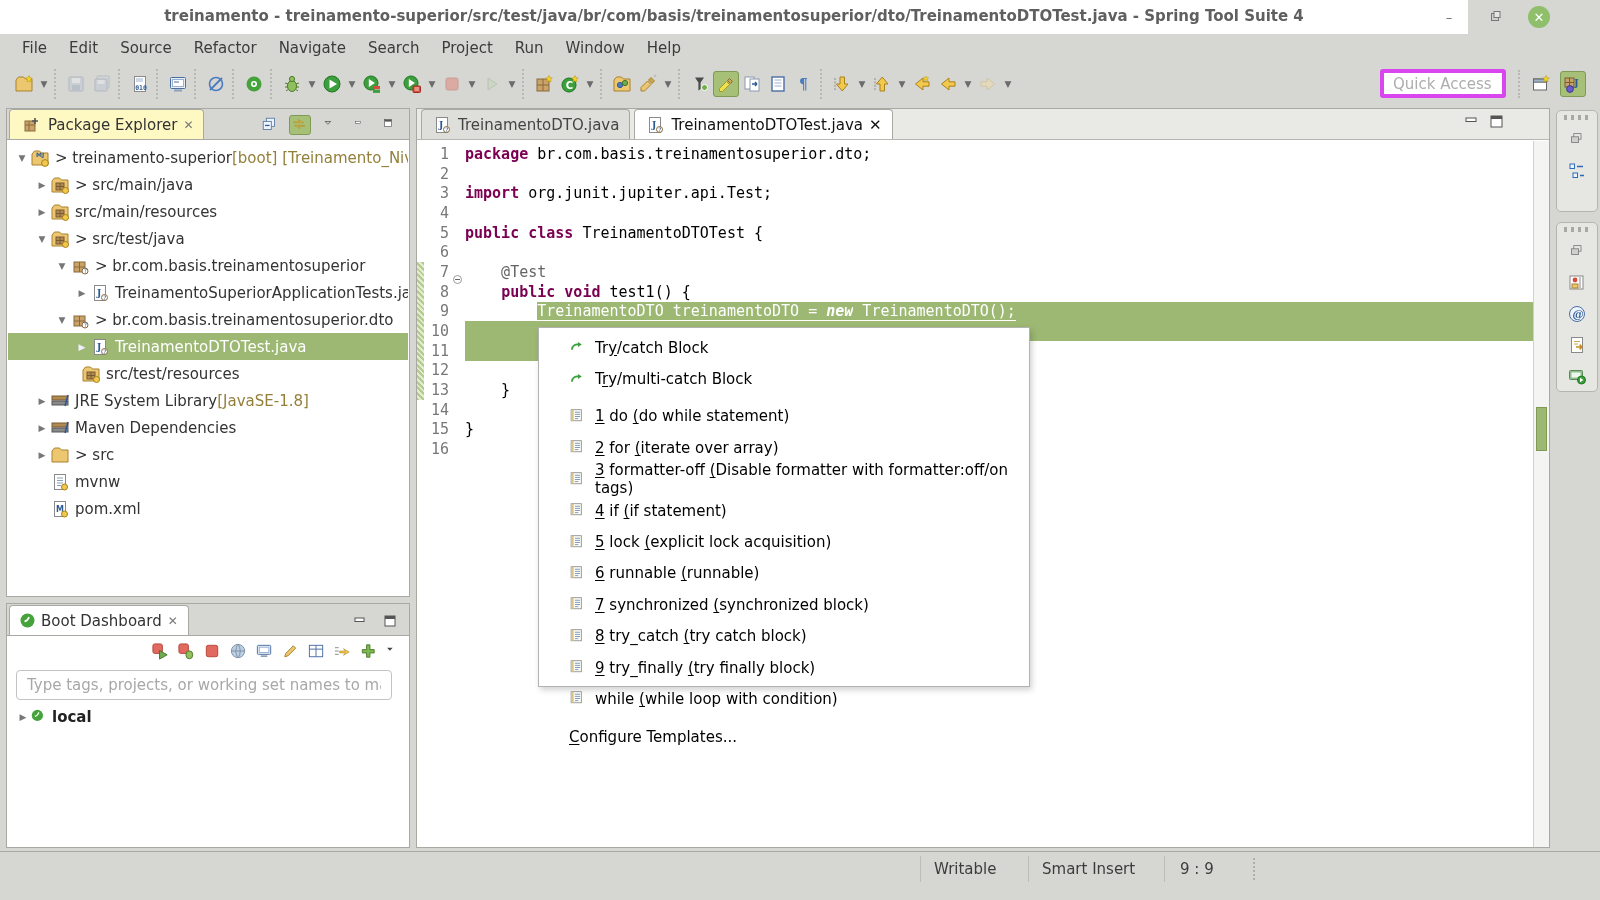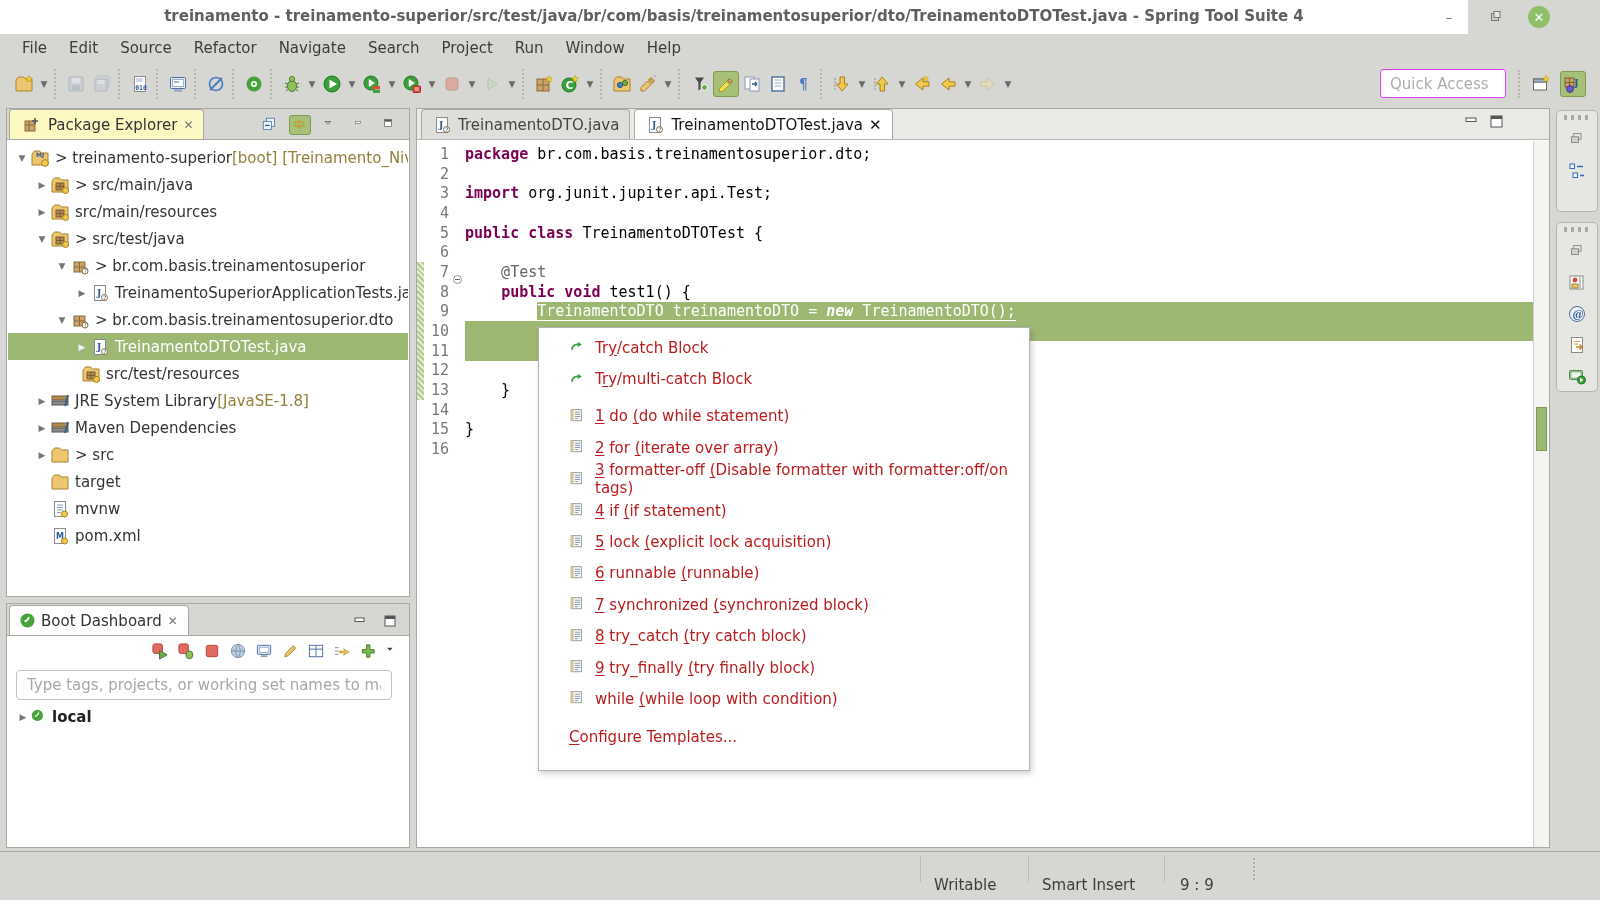--- a/index.html
+++ b/index.html
@@ -16,21 +16,21 @@
   .menu-item{font-size:15px;color:#3c3c3c;padding:3px 11px;border-radius:3px;}
   .toolbar{position:absolute;left:0;top:62px;width:1600px;height:43px;background:#d6d6d2;
     display:flex;align-items:center;padding-left:4px;}
   .tbgroup{display:flex;align-items:center;border-left:2px dotted #b9b9b4;padding:0 3px 0 7px;height:30px;}
   .tbgroup:first-child{border-left:none;}
   .tbtn{width:26px;height:26px;display:flex;align-items:center;justify-content:center;border-radius:3px;}
   .tbtn.active{background:#a6c078;border:1px solid #7e9a55;}
   .tbtn.disabled{opacity:.4;}
   .dd{width:14px;height:26px;display:flex;align-items:center;justify-content:center;color:#6b6b6b;font-size:9px;}
   .tb-right{margin-left:auto;display:flex;align-items:center;}
-  .qa-input{width:126px;height:29px;border:1px solid #d946ef;border-radius:3px;background:#fff;
+  .qa-input{width:126px;height:29px;border:4px solid #d946ef;border-radius:3px;background:#fff;
     font-size:15px;color:#444;padding:0 9px;font-family:inherit;}
   .qa-input::placeholder{color:#adadad;}
   
   .panel{position:absolute;background:#fff;border:1px solid #a9a9a4;}
   .tabbar{height:31px;background:#d6d6d2;display:flex;align-items:flex-end;border-bottom:1px solid #a9a9a4;}
   .vtab{height:30px;display:flex;align-items:center;gap:6px;background:#f4f4f2;
     border:1px solid #a9a9a4;border-bottom:none;border-radius:4px 4px 0 0;padding:0 10px;font-size:15px;color:#333;}
   .vtab .closex{color:#777;font-size:12px;}
   .hdr-icons{margin-left:auto;display:flex;align-items:center;gap:8px;padding-right:8px;padding-bottom:4px;}
   .hico{width:22px;height:20px;display:flex;align-items:center;justify-content:center;border-radius:3px;}
@@ -71,36 +71,36 @@
   .ann{color:#646464;}
   .selseg{background:#9cb873;color:#fff;}
   .selseg.b{font-weight:bold;font-style:italic;}
   .selfill{flex:1;background:#9cb873;height:100%;}
   .cline.sel-full .ctext{background:#9cb873;}
   .selblock{width:73px;height:100%;background:#9cb873;}
   .diffbar{position:absolute;left:0;width:7px;background:repeating-linear-gradient(45deg,#b5ca8d 0 2px,#e3ecd1 2px 4px);}
   .ovruler{position:absolute;right:0;top:32px;bottom:0;width:16px;background:#f4f4f2;border-left:1px solid #d0d0cc;}
   .ovmark{position:absolute;left:2px;width:11px;background:#9cb873;border:1px solid #7e9a55;}
   
-  .popup{position:absolute;left:121px;top:218px;width:492px;height:444px;background:#fff;
+  .popup{position:absolute;left:121px;top:218px;width:492px;height:360px;background:#fff;
     border:1px solid #b2b2ae;box-shadow:2px 3px 6px rgba(0,0,0,.18);font-family:"DejaVu Sans","Liberation Sans",sans-serif;
-    font-size:15px;color:#b91c1c;padding-top:4px;}
+    font-size:15px;color:#000000;padding-top:4px;}
   .pitem{height:31.4px;display:flex;align-items:center;padding-left:30px;gap:9px;}
   .pitem.gap{margin-top:6px;}
   .pitem .picon{width:17px;height:17px;flex:none;display:flex;align-items:center;justify-content:center;}
   .pfooter{margin-top:7px;padding-left:30px;height:30px;display:flex;align-items:center;}
   .u{text-decoration:underline;text-underline-offset:2px;}
   
   .rrail-box{position:absolute;left:1556px;width:42px;background:#e6e6e3;border:1px solid #b5b5b0;border-radius:5px;
     display:flex;flex-direction:column;align-items:center;padding-top:4px;gap:9px;}
   .grip{width:26px;height:5px;background:repeating-linear-gradient(90deg,#a9a9a4 0 3px,transparent 3px 7px);}
   .rico{width:24px;height:22px;display:flex;align-items:center;justify-content:center;}
   
   .statusbar{position:absolute;left:0;top:851px;width:1600px;height:49px;background:#d6d6d2;border-top:1px solid #a9a9a4;}
-  .sb-cell{position:absolute;top:24px;font-size:15px;color:#3c3c3c;}
+  .sb-cell{position:absolute;top:8px;font-size:15px;color:#3c3c3c;}
   .sb-sep{position:absolute;top:4px;width:1px;height:26px;background:#bcbcb8;}
   .sb-grip{position:absolute;top:6px;width:3px;height:22px;border-left:2px dotted #b0b0ab;}
   svg{display:block;}
 </style>
 </head>
 <body>
 
 <div class="titlebar">
   <div class="title-text">treinamento - treinamento-superior/src/test/java/br/com/basis/treinamentosuperior/dto/TreinamentoDTOTest.java - Spring Tool Suite 4</div>
   <div class="winctl" style="left:1438px;">–</div>
@@ -606,29 +606,20 @@
         <span>Maven Dependencies</span>
       </div>
       <div class="trow" style="padding-left: 26px;">
         <span class="arr" style="font-size: 9px;">▶</span>
         <span class="ticon">
           <svg width="20" height="20" viewBox="0 0 20 20">
             <path d="M2 6l2.5-3h5l2 2H18v12H2z" fill="#ecc76f" stroke="#a8812f"></path>
           </svg>
         </span>
         <span>&gt; src</span>
-      </div>
-      <div class="trow" style="padding-left: 26px;">
-        <span class="arr" style="font-size: 9px;"></span>
-        <span class="ticon">
-          <svg width="20" height="20" viewBox="0 0 20 20">
-            <path d="M2 6l2.5-3h5l2 2H18v12H2z" fill="#ecc76f" stroke="#a8812f"></path>
-          </svg>
-        </span>
-        <span>target</span>
       </div>
       <div class="trow" style="padding-left: 26px;">
         <span class="arr" style="font-size: 9px;"></span>
         <span class="ticon">
           <svg width="20" height="20" viewBox="0 0 20 20">
             <rect x="4.5" y="2.5" width="11" height="15" fill="#fff" stroke="#8a8a8a"></rect>
             <path d="M7 6h6M7 8.5h6M7 11h6M7 13.5h4" stroke="#8aa0be"></path>
             <circle cx="14.5" cy="15" r="3" fill="#f2c94c" stroke="#a8811c"></circle>
           </svg>
         </span>

